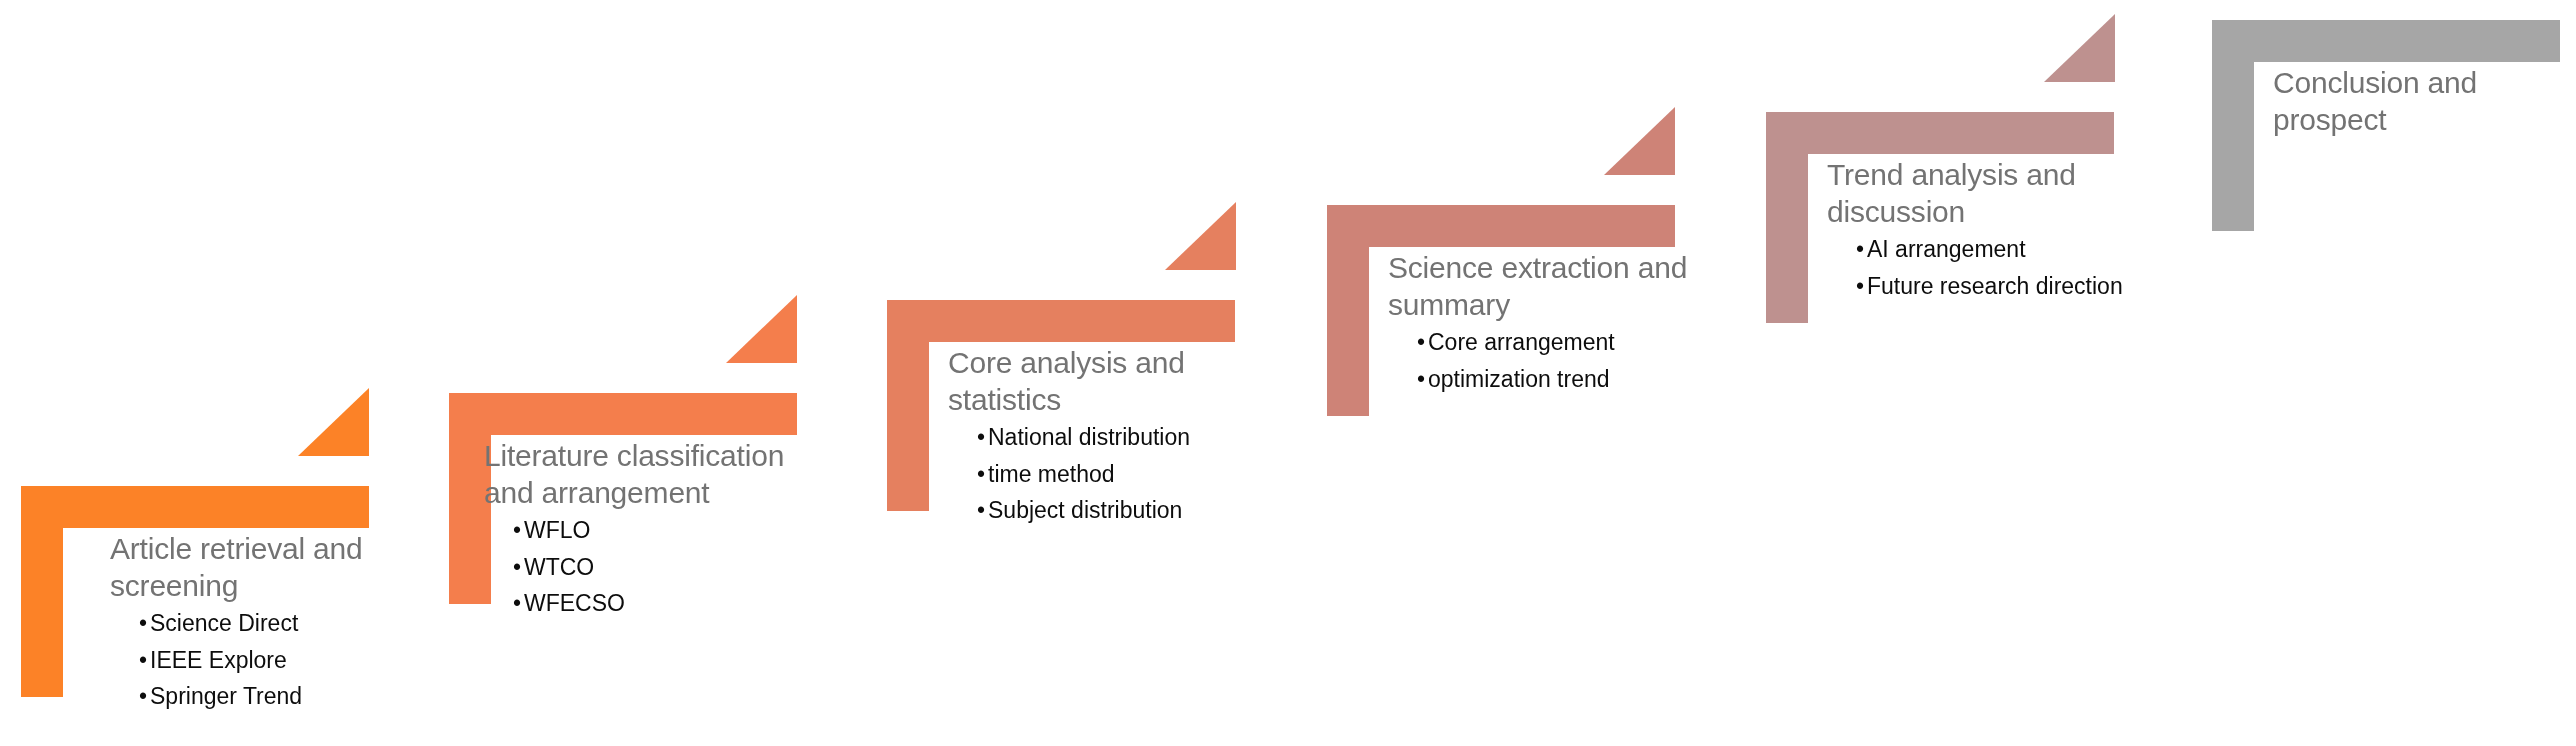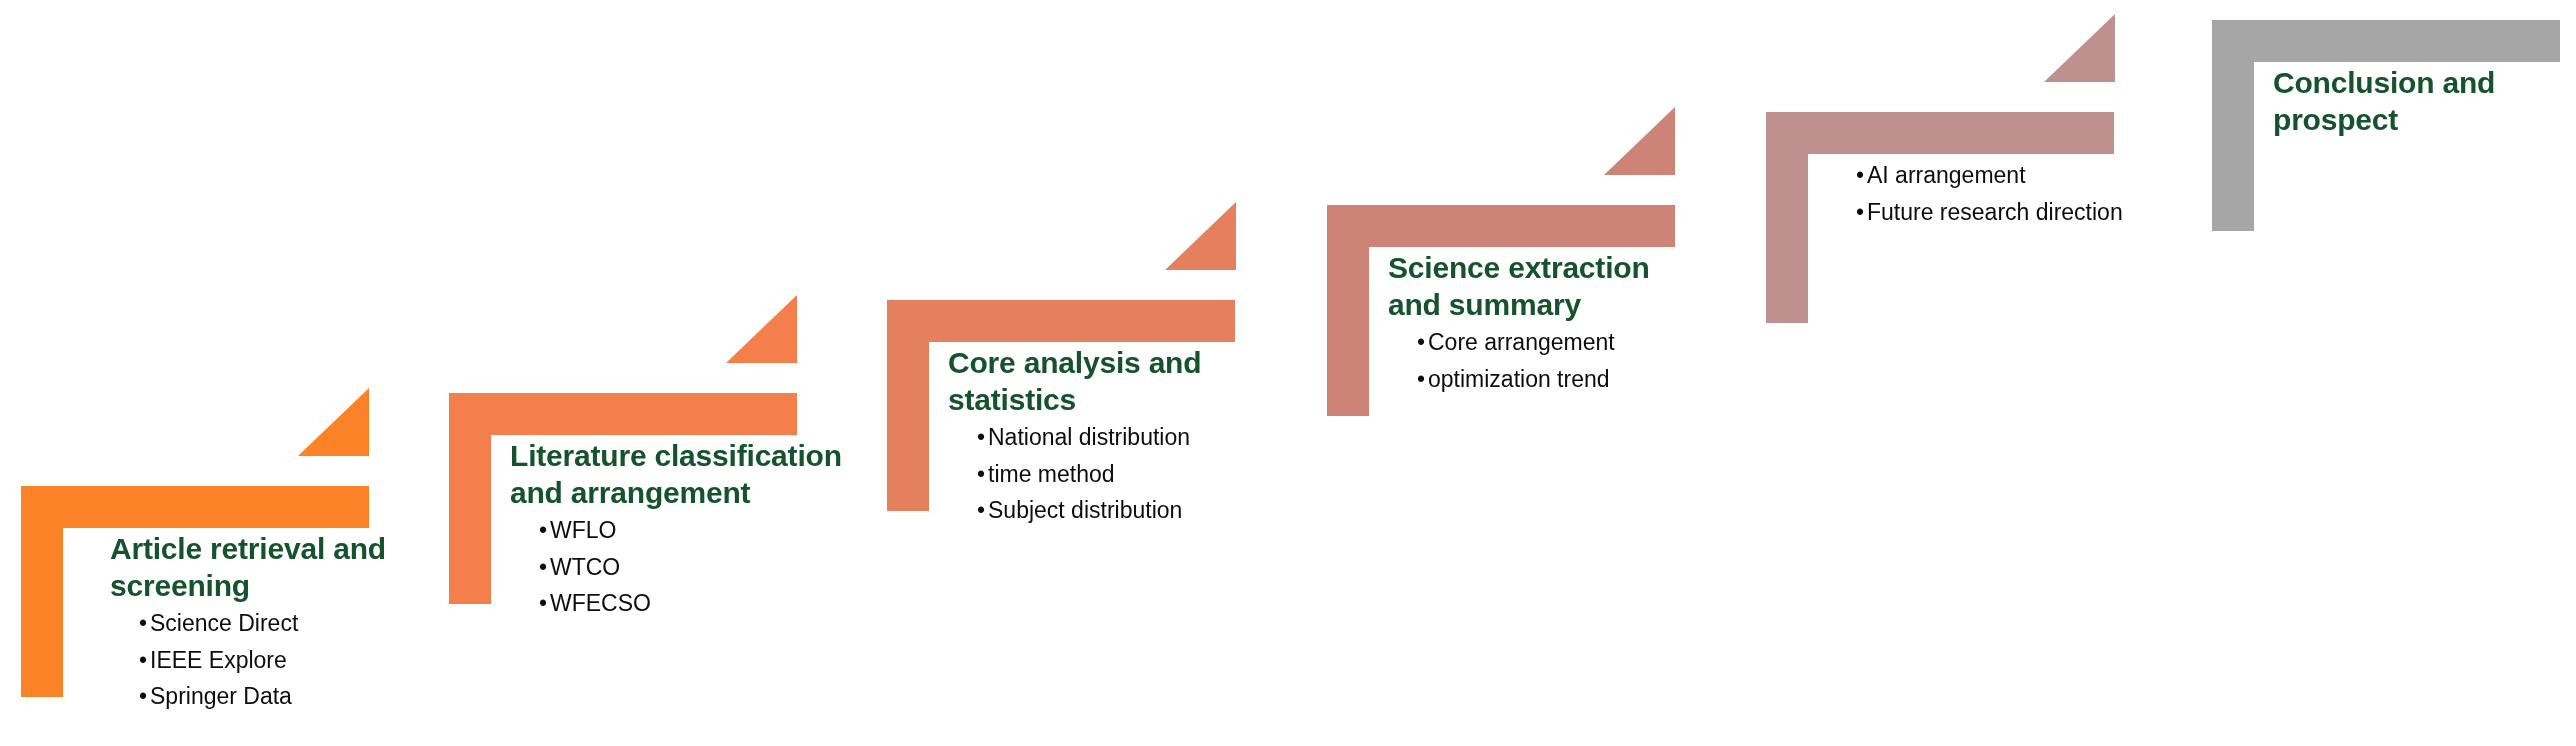--- a/index.html
+++ b/index.html
@@ -39,22 +39,22 @@
     width: 0;
     height: 0;
   }
   .step-text {
     position: absolute;
     color: #000000;
   }
   .step-title {
     font-size: 30px;
     line-height: 37px;
-    color: #14532d;
-    font-weight: 700;
+    color: #737373;
+    font-weight: 400;
     white-space: pre-line;
     letter-spacing: -0.2px;
   }
   .step-bullets {
     list-style: none;
     margin: 5px 0 0 0;
     padding: 0 0 0 29px;
     font-size: 23px;
     line-height: 28px;
     color: #0d0d0d;
@@ -81,30 +81,30 @@
 
   <div class="step">
     <div class="bracket-h" style="left: 21px; top: 486px; width: 348px; background: rgb(252, 130, 39);"></div>
     <div class="bracket-v" style="left: 21px; top: 486px; height: 211px; background: rgb(252, 130, 39);"></div>
     <div class="accent-triangle" style="left:298px; top:388px; border-left:71px solid transparent; border-bottom:68px solid #FC8227;"></div>
     <div class="step-text" style="left:82px; top:530px; width:304px;margin-left:28px;">
       <div class="step-title">Article retrieval and screening</div>
       <ul class="step-bullets">
         <li><span class="bullet-dot">•</span><span>Science Direct</span></li>
         <li><span class="bullet-dot">•</span><span>IEEE Explore</span></li>
-        <li><span class="bullet-dot">•</span><span>Springer Data</span></li>
+        <li><span class="bullet-dot">•</span><span>Springer Trend</span></li>
       </ul>
     </div>
   </div>
 
   <div class="step">
     <div class="bracket-h" style="left: 449px; top: 393px; width: 348px; background: rgb(244, 126, 76);"></div>
     <div class="bracket-v" style="left: 449px; top: 393px; height: 211px; background: rgb(244, 126, 76);"></div>
     <div class="accent-triangle" style="left:726px; top:295px; border-left:71px solid transparent; border-bottom:68px solid #F47E4C;"></div>
-    <div class="step-text" style="left:510px; top:437px; width:355px;">
+    <div class="step-text" style="left:484px; top:437px; width:355px;">
       <div class="step-title">Literature classification and arrangement</div>
       <ul class="step-bullets">
         <li><span class="bullet-dot">•</span><span>WFLO</span></li>
         <li><span class="bullet-dot">•</span><span>WTCO</span></li>
         <li><span class="bullet-dot">•</span><span>WFECSO</span></li>
       </ul>
     </div>
   </div>
 
   <div class="step">
@@ -132,20 +132,21 @@
         <li><span class="bullet-dot">•</span><span>optimization trend</span></li>
       </ul>
     </div>
   </div>
 
   <div class="step">
     <div class="bracket-h" style="left: 1766px; top: 112px; width: 348px; background: rgb(190, 145, 143);"></div>
     <div class="bracket-v" style="left: 1766px; top: 112px; height: 211px; background: rgb(190, 145, 143);"></div>
     <div class="accent-triangle" style="left:2044px; top:14.4px; border-left:71px solid transparent; border-bottom:68px solid #BE918F;"></div>
     <div class="step-text" style="left:1827px; top:156px; width:296px;">
+      <div class="step-title">Trend analysis and discussion</div>
       <ul class="step-bullets">
         <li><span class="bullet-dot">•</span><span>AI arrangement</span></li>
         <li><span class="bullet-dot">•</span><span>Future research direction</span></li>
       </ul>
     </div>
   </div>
 
   <div class="step">
     <div class="bracket-h" style="left: 2212px; top: 20px; width: 348px; background: rgb(166, 166, 166);"></div>
     <div class="bracket-v" style="left: 2212px; top: 20px; height: 211px; background: rgb(166, 166, 166);"></div>

